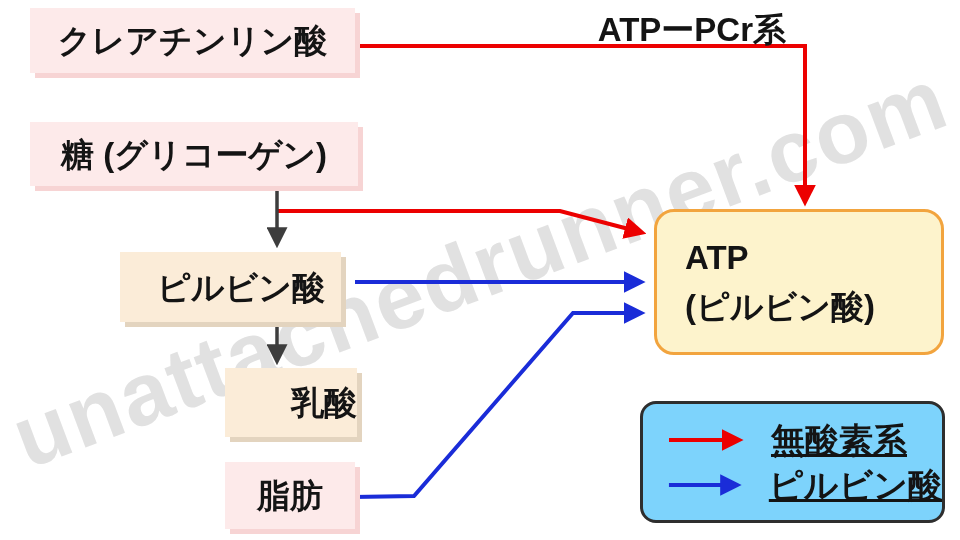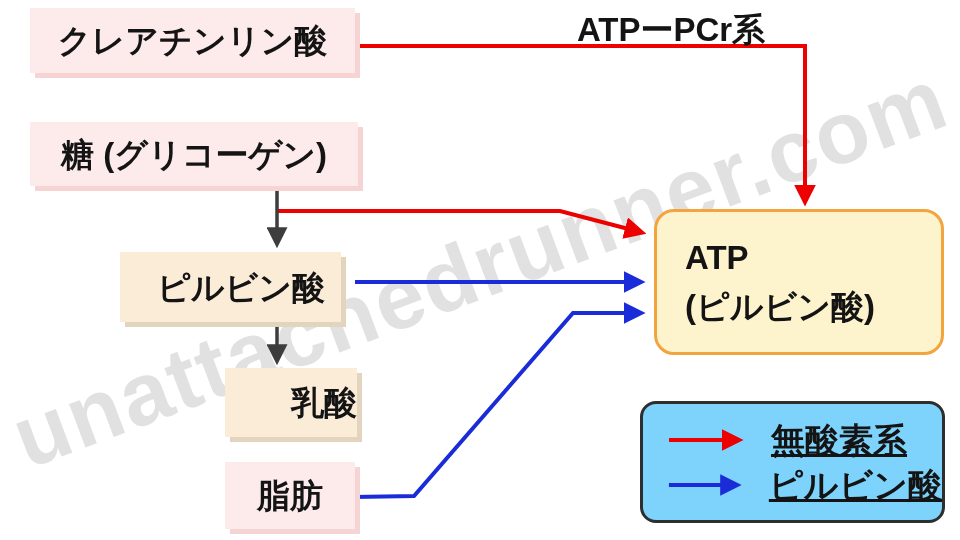--- a/index.html
+++ b/index.html
@@ -35,21 +35,21 @@
   .node-fat{left:225px;top:462px;width:130px;height:67px;justify-content:center;}
   .node-atp{
     left:654px;top:209px;width:290px;height:146px;box-sizing:border-box;
     background:var(--atp_fill);border:3.5px solid var(--atp_border);border-radius:20px;
     display:flex;flex-direction:column;justify-content:center;align-items:flex-start;
     padding-left:28px;gap:16px;z-index:3;position:absolute;
     font-size:33px;font-weight:700;line-height:1;
   }
   .edge-label{
     position:absolute;z-index:3;font-size:33px;font-weight:700;line-height:1;
-    text-align:center;white-space:nowrap;
+    text-align:right;white-space:nowrap;
   }
   .label-atp-pcr{left:556px;top:13px;width:230px;}
   .label-glycolysis{left:448px;top:168px;width:120px;}
   .legend{
     position:absolute;left:640px;top:401px;width:305px;height:122px;box-sizing:border-box;
     border:3px solid var(--legend_border);border-radius:16px;background:#7dd3fc;z-index:3;
     display:flex;flex-direction:column;justify-content:center;gap:11px;padding-left:24px;text-decoration:underline;
   }
   .legend-row{display:flex;align-items:center;gap:18px;}
   .legend-label{font-size:34px;font-weight:700;line-height:1;white-space:nowrap;}

